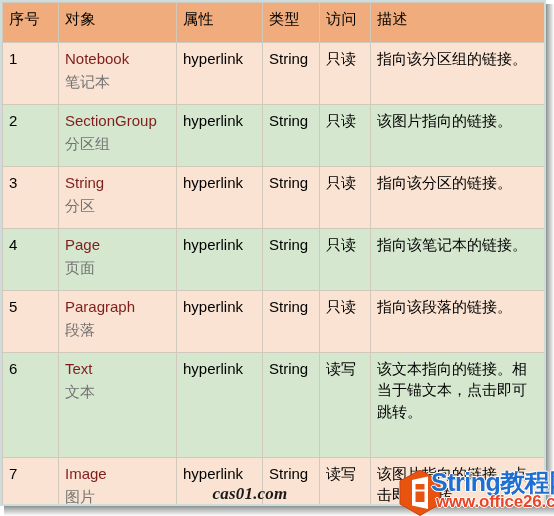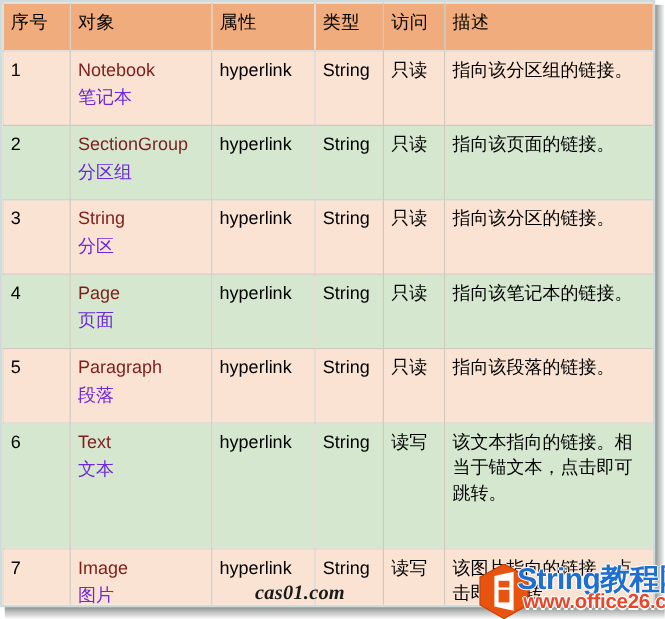--- a/index.html
+++ b/index.html
@@ -86,21 +86,21 @@
 
   
   tr.tint-peach td { background: #fae3d2; }
   tr.tint-green td { background: #d5e8cf; }
 
   
   .c-blue { color: #2222dd; }
   .c-black { color: #000000; }
 
   .obj-en { display: block; color: #7f1d1d; }
-  .obj-cn { display: block; color: #6d28d9; margin-top: 2px; }
+  .obj-cn { display: block; color: #737373; margin-top: 2px; }
 
   
   col.col-idx   { width: 56px; }
   col.col-obj   { width: 118px; }
   col.col-prop  { width: 86px; }
   col.col-type  { width: 57px; }
   col.col-acc   { width: 51px; }
   col.col-desc  { width: 174px; }
 
   
@@ -207,21 +207,21 @@
 
         <tr class="tint-green r-std">
           <td class="c-blue">2</td>
           <td>
             <span class="obj-en">SectionGroup</span>
             <span class="obj-cn">分区组</span>
           </td>
           <td class="c-black">hyperlink</td>
           <td class="c-blue">String</td>
           <td class="c-black">只读</td>
-          <td class="c-black">指向该页面的链接。</td>
+          <td class="c-black">该图片指向的链接。</td>
         </tr>
 
         <tr class="tint-peach r-std">
           <td class="c-blue">3</td>
           <td>
             <span class="obj-en">String</span>
             <span class="obj-cn">分区</span>
           </td>
           <td class="c-black">hyperlink</td>
           <td class="c-blue">String</td>

